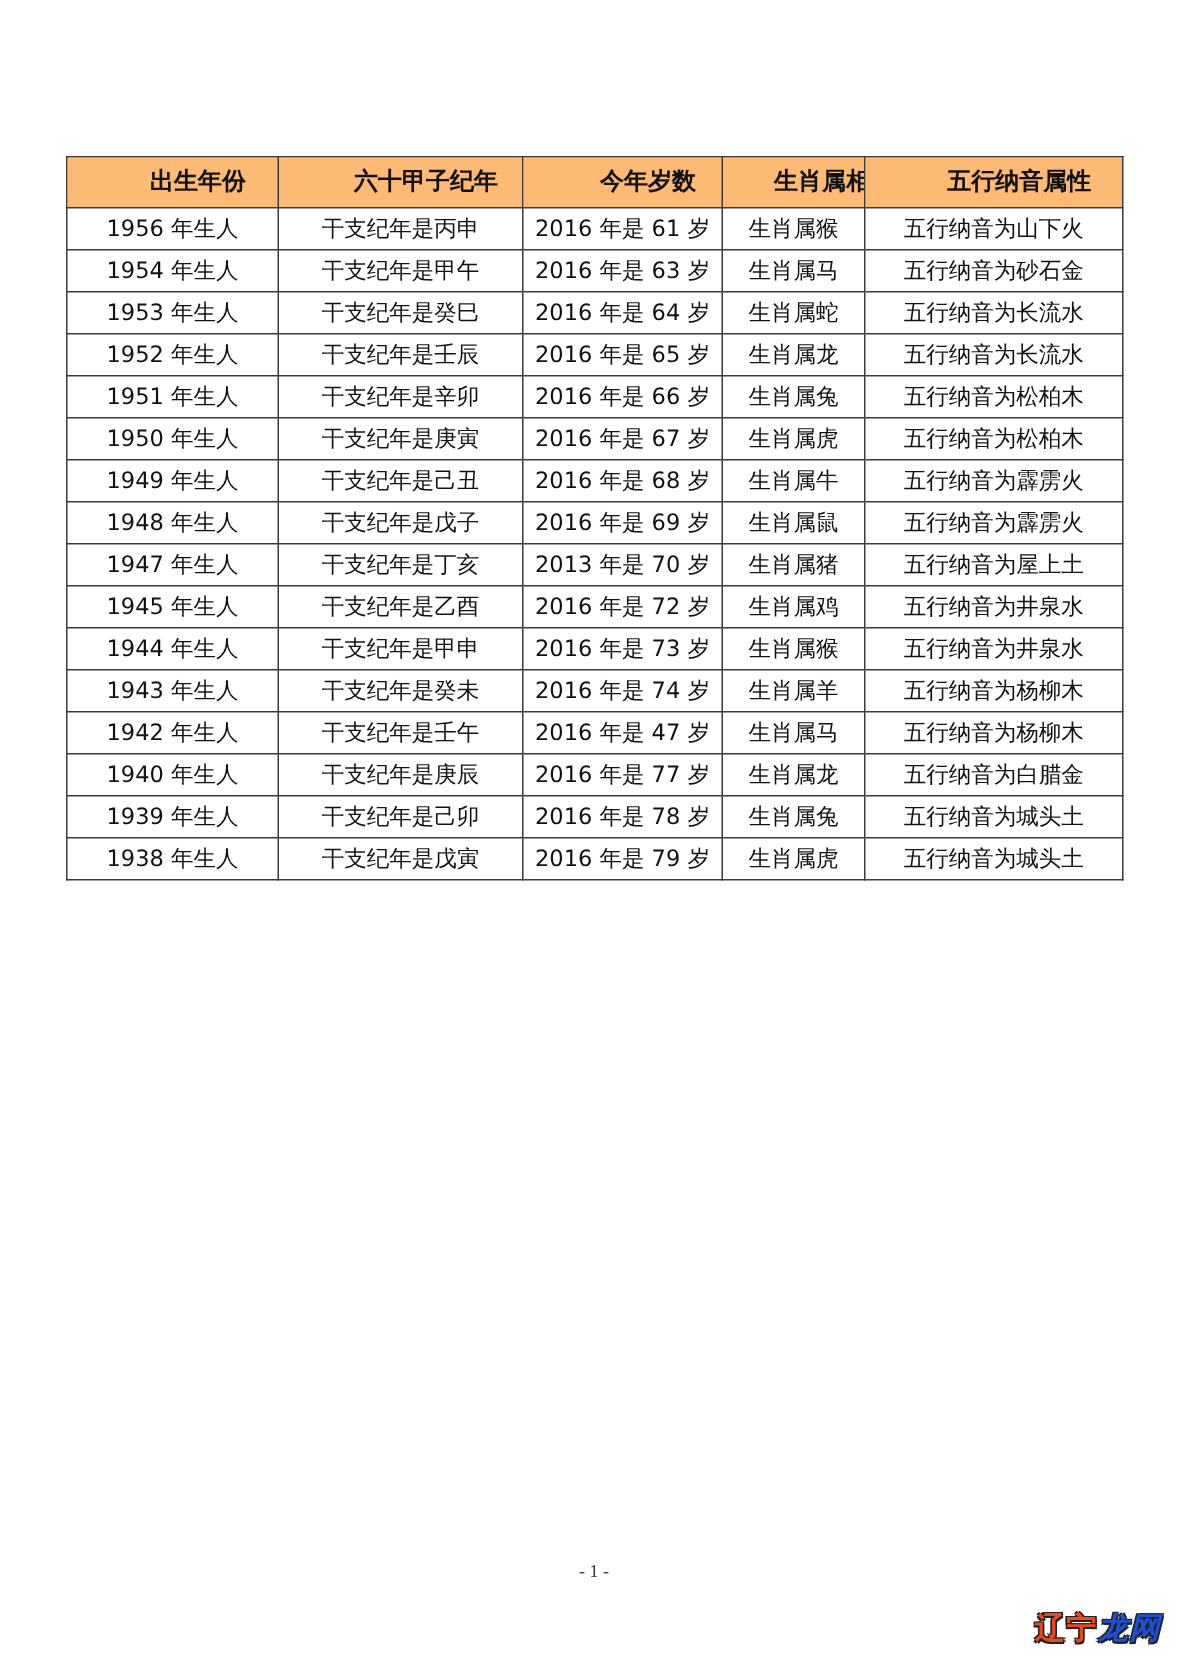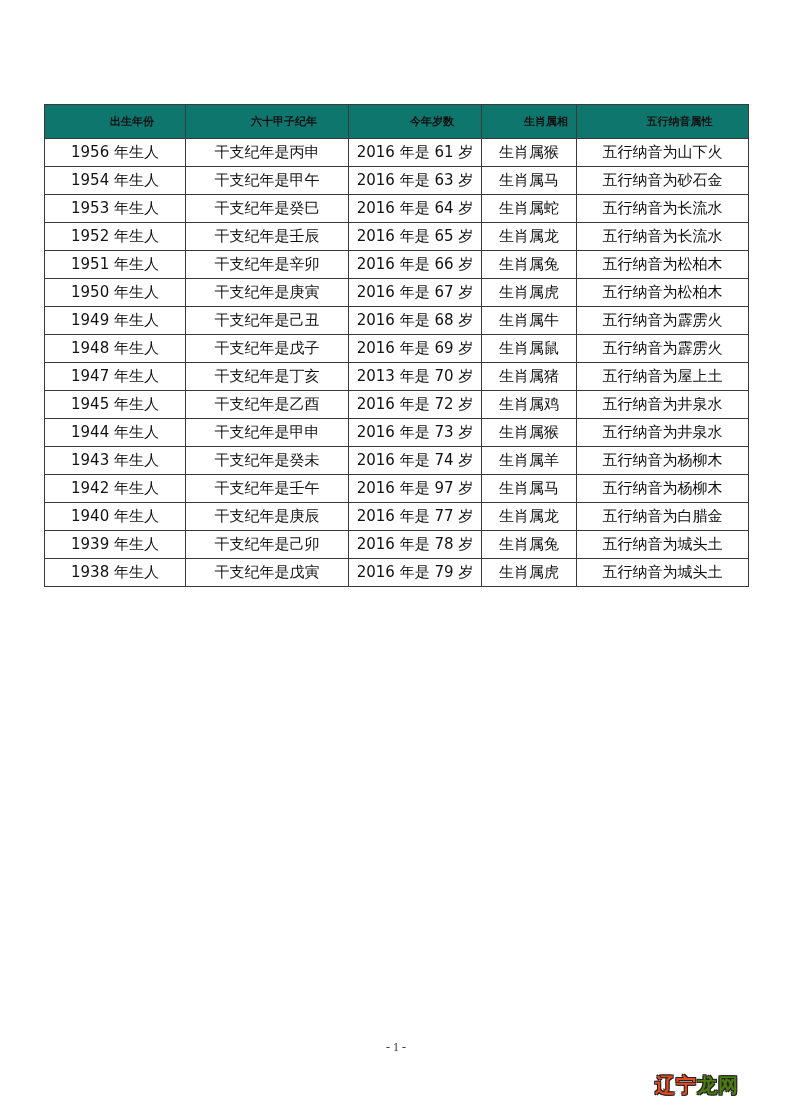--- a/index.html
+++ b/index.html
@@ -8,36 +8,36 @@
   .page { position: absolute; left: 0; top: 0; width: 792px; height: 1120px; background: #fff; }
   table.zodiac {
     position: absolute; left: 44px; top: 104px;
     width: 704px; border-collapse: collapse; table-layout: fixed;
   }
   table.zodiac th, table.zodiac td {
     border: 1px solid #3a3a3a; text-align: center; padding: 0;
     color: #111; white-space: nowrap; overflow: hidden;
   }
   table.zodiac th {
-    height: 33px; background: #0f766e; font-weight: bold; font-size: 11px; padding-left: 34px;
+    height: 33px; background: #fdba74; font-weight: bold; font-size: 16px; padding-left: 34px;
   }
   table.zodiac td {
     height: 27px; font-size: 15px; background: #fff;
   }
   .page-number {
     position: absolute; left: 0; width: 792px; top: 1040px; text-align: center;
     font-family: "Liberation Serif", serif; font-size: 12px; color: #333;
   }
   .watermark {
     position: absolute; left: 655px; top: 1072px;
     font-family: "DejaVu Sans", sans-serif; font-weight: bold; font-size: 20px;
     letter-spacing: 1px;
   }
-  .wm-a { color: #e84a1c; text-shadow: -1px -1px 0 #222, 1px -1px 0 #222, -1px 1px 0 #222, 1px 1px 0 #222; }
-  .wm-b { color: #4d7c0f; text-shadow: -1px -1px 0 #222, 1px -1px 0 #222, -1px 1px 0 #222, 1px 1px 0 #222; }
+  .wm-a { color: #e84a1c; text-shadow: -1px -1px 0 #222, 1px -1px 0 #222, -1px 1px 0 #222, 1px 1px 0 #222; margin-left: 35px; }
+  .wm-b { color: #1d4ed8; text-shadow: -1px -1px 0 #222, 1px -1px 0 #222, -1px 1px 0 #222, 1px 1px 0 #222; font-style: italic; }
 </style>
 </head>
 <body>
 
 <div class="page">
   <table class="zodiac">
     <colgroup>
       <col style="width:141px">
       <col style="width:163px">
       <col style="width:133px">
@@ -134,21 +134,21 @@
         <tr>
           <td>1943 年生人</td>
           <td>干支纪年是癸未</td>
           <td>2016 年是 74 岁</td>
           <td>生肖属羊</td>
           <td>五行纳音为杨柳木</td>
         </tr>
         <tr>
           <td>1942 年生人</td>
           <td>干支纪年是壬午</td>
-          <td>2016 年是 97 岁</td>
+          <td>2016 年是 47 岁</td>
           <td>生肖属马</td>
           <td>五行纳音为杨柳木</td>
         </tr>
         <tr>
           <td>1940 年生人</td>
           <td>干支纪年是庚辰</td>
           <td>2016 年是 77 岁</td>
           <td>生肖属龙</td>
           <td>五行纳音为白腊金</td>
         </tr>

